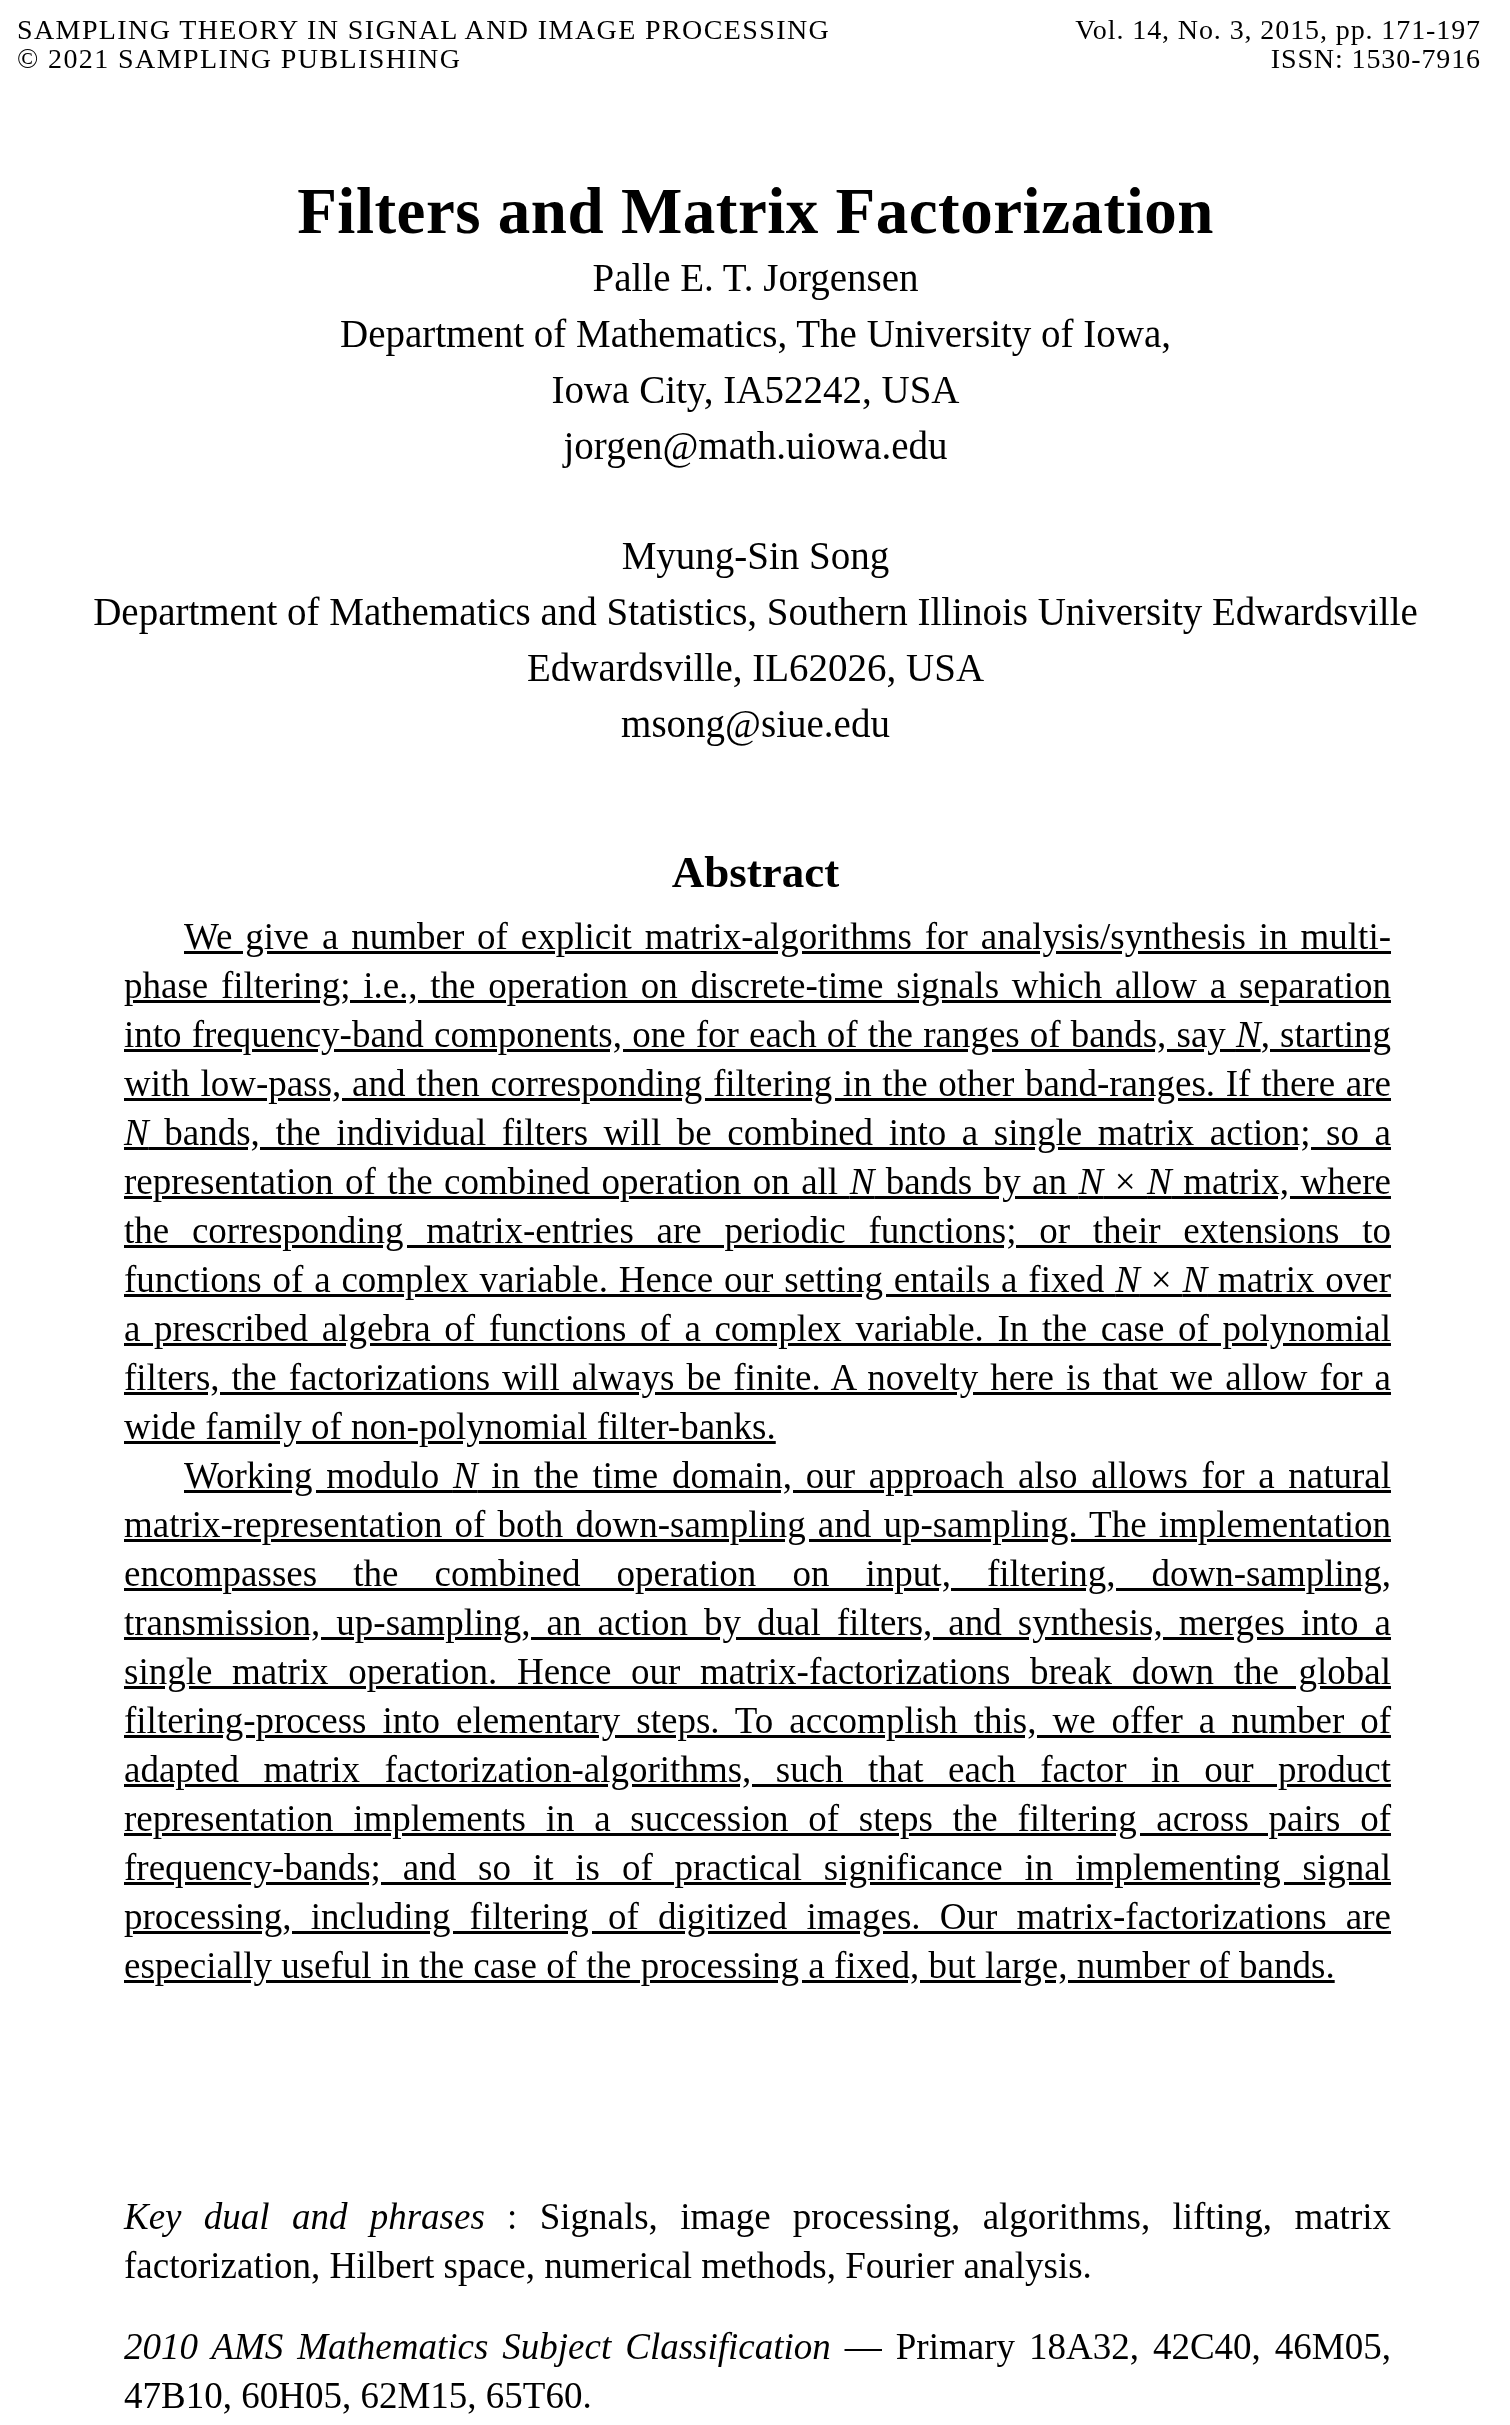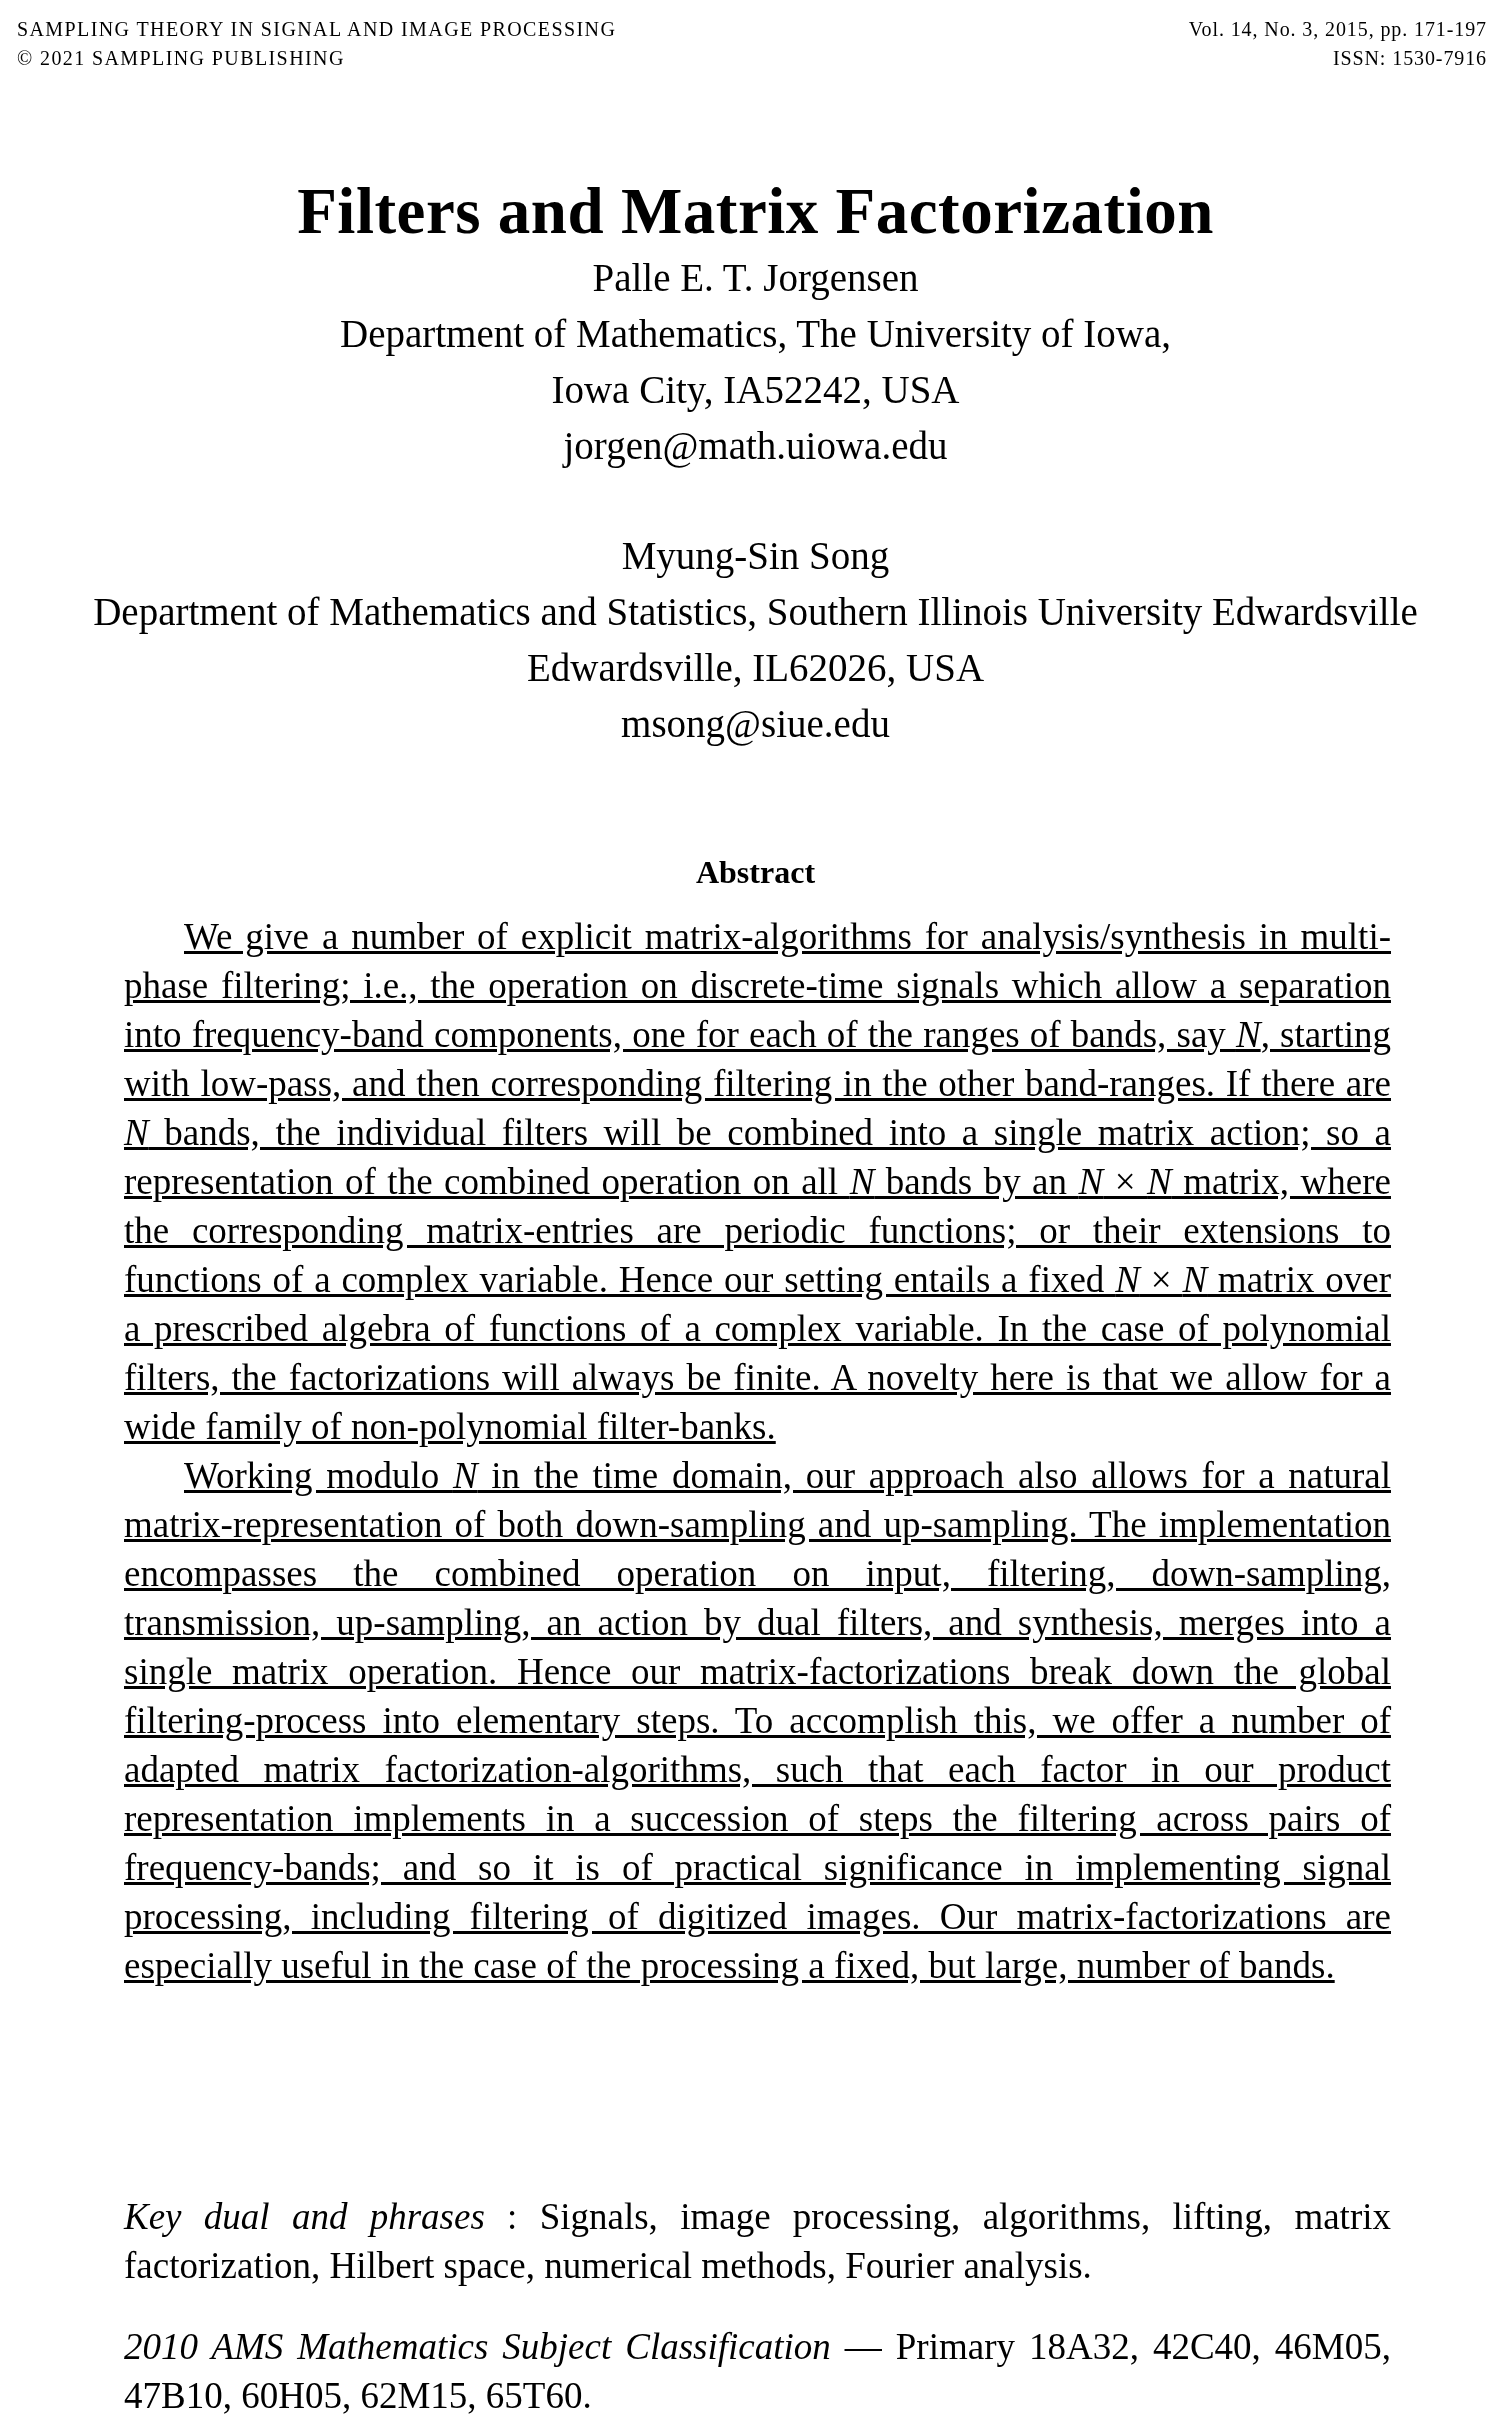--- a/index.html
+++ b/index.html
@@ -13,22 +13,22 @@
     color: #000000;
     font-family: "Liberation Serif", "DejaVu Serif", serif;
     overflow: hidden;
   }
 
   
   .running-header {
     display: flex;
     justify-content: space-between;
     align-items: flex-end;
-    padding: 15px 24px 0 17px;
-    font-size: 20px;
+    padding: 15px 30px 0 17px;
+    font-size: 28px;
     line-height: 29px;
     letter-spacing: 1.4px;
     white-space: nowrap;
   }
   .rh-right { text-align: right; letter-spacing: 0.9px; }
 
   
   .paper-title {
     margin: 100px 0 0 0;
     text-align: center;
@@ -46,21 +46,21 @@
     line-height: 56px;
     white-space: nowrap;
   }
   .author-block.first  { }
   .author-block.second { margin-top: 54px; }
 
   
   .abstract-heading {
     margin: 95px 0 0 0;
     text-align: center;
-    font-size: 32px;
+    font-size: 45px;
     line-height: 50px;
     font-weight: 700;
   }
   .abstract-body {
     margin: 15px 120px 0 124px;
     font-size: 37px;
     line-height: 49px;
     text-align: justify;
   }
   .abstract-body p { margin: 0; text-indent: 60px; text-decoration: underline; }

